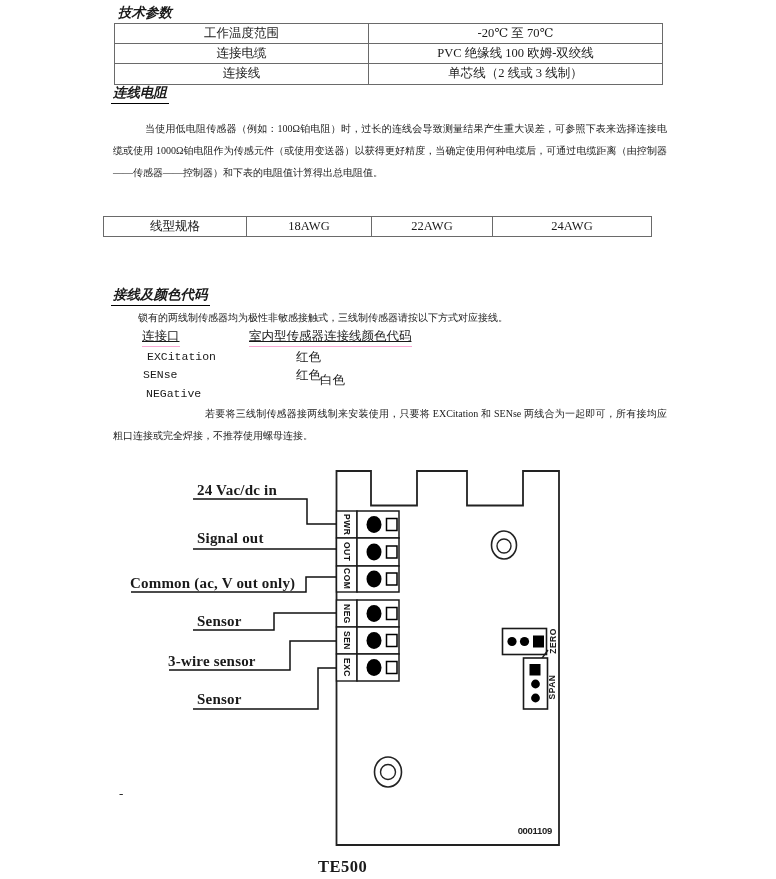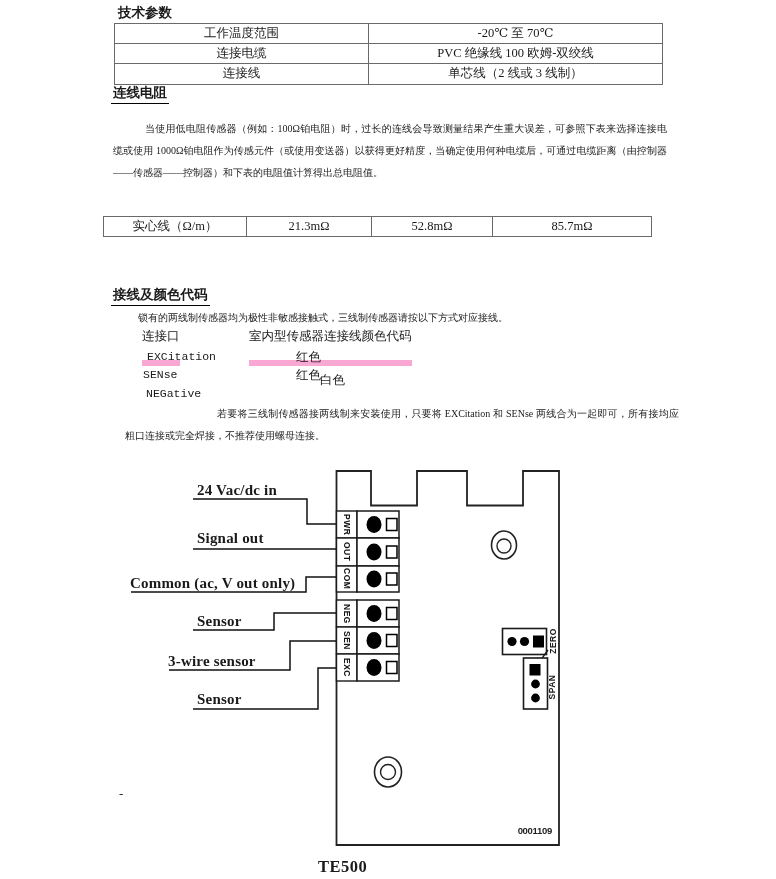--- a/index.html
+++ b/index.html
@@ -1,27 +1,27 @@
 <!DOCTYPE html>
 <html><head>
 <meta charset="utf-8">
 <style>
   html,body{margin:0;padding:0;background:#ffffff;}
   #page{position:relative;width:776px;height:879px;background:#ffffff;overflow:hidden;
         font-family:"Liberation Serif","DejaVu Serif",serif;color:#1a1a1a;}
   .abs{position:absolute;}
-  .heading{font-weight:bold;font-size:13.5px;border-bottom:1.6px solid #000;padding:0 2px 1px 2px;}
+  .heading{font-weight:bold;font-size:13.5px;border-bottom:1.6px solid #000;padding:0 2px 1px 2px;font-style:italic;}
   .para{font-size:10px;line-height:22px;text-align:justify;}
   table.doc{border-collapse:collapse;table-layout:fixed;font-size:12.5px;}
   table.doc td{border:1px solid #6a6a6a;text-align:center;vertical-align:middle;padding:0;
                height:19.2px;line-height:19.2px;overflow:hidden;white-space:nowrap;}
   table.doc{border:1.5px solid #555;}
   .cc-label{font-family:"Liberation Mono","DejaVu Sans Mono",monospace;font-size:11.5px;}
   .cc-value{font-size:12.5px;}
-  .underlined{border-bottom:6px solid #f9a8d4;padding-bottom:15px;}
+  .underlined{border-bottom:1px solid #f9a8d4;padding-bottom:1px;text-decoration:underline;}
   .diag-label{font-weight:bold;font-size:15px;font-family:"Liberation Serif","DejaVu Serif",serif;
               white-space:nowrap;letter-spacing:0.2px;}
   .term-label{writing-mode:vertical-rl;text-orientation:mixed;
               font-family:"Liberation Sans","DejaVu Sans",sans-serif;
               font-size:8.5px;font-weight:bold;letter-spacing:0.5px;
               display:flex;align-items:center;justify-content:center;color:#111;}
   .jumper-label{font-family:"Liberation Sans","DejaVu Sans",sans-serif;font-size:8.5px;font-weight:bold;
                 letter-spacing:0.5px;white-space:nowrap;transform:translate(-50%,-50%) rotate(-90deg);}
   .note{width:78px;font-size:12.5px;line-height:19.8px;}
   .note-line{text-align:justify;text-align-last:justify;white-space:nowrap;}
@@ -133,46 +133,46 @@
   <div class="abs para" style="left:113px;top:118px;width:554px;text-indent:32px;">当使用低电阻传感器（例如：100Ω铂电阻）时，过长的连线会导致测量结果产生重大误差，可参照下表来选择连接电缆或使用 1000Ω铂电阻作为传感元件（或使用变送器）以获得更好精度，当确定使用何种电缆后，可通过电缆距离（由控制器——传感器——控制器）和下表的电阻值计算得出总电阻值。</div>
 
   <table class="doc abs" style="left:103px;top:216px;width:549px;">
     <colgroup>
         <col style="width:143px">
         <col style="width:125px">
         <col style="width:121px">
         <col>
       </colgroup>
     <tbody>
-    <tr>
-      <td>实心线（Ω/m）</td>
-      <td>21.3mΩ</td>
-      <td>52.8mΩ</td>
-      <td>85.7mΩ</td>
+        <tr>
+      <td>线型规格</td>
+      <td>18AWG</td>
+      <td>22AWG</td>
+      <td>24AWG</td>
     </tr>
   </tbody>
     </table>
 
   <div class="abs heading" style="left:111px;top:286px;">接线及颜色代码</div>
 
   <div class="abs para" style="left:138px;top:307px;width:529px;">锁有的两线制传感器均为极性非敏感接触式，三线制传感器请按以下方式对应接线。</div>
 
   <div class="abs cc-value underlined" style="left:142px;top:328px;">连接口</div>
   <div class="abs cc-value underlined" style="left:249px;top:328px;">室内型传感器连接线颜色代码</div>
 
   <div class="abs cc-label" style="left:147px;top:350px;">EXCitation</div>
   <div class="abs cc-value" style="left:296px;top:349px;">红色</div>
 
   <div class="abs cc-label" style="left:143px;top:368px;">SENse</div>
   <div class="abs cc-value" style="left:296px;top:367px;">红色</div>
 
   <div class="abs cc-label" style="left:146px;top:387px;">NEGative</div>
   <div class="abs cc-value" style="left:296px;top:372px;padding-left:24px;">白色</div>
 
-  <div class="abs para" style="left:113px;top:403px;width:554px;text-indent:92px;margin-left:12px;">若要将三线制传感器接两线制来安装使用，只要将 EXCitation 和 SENse 两线合为一起即可，所有接均应粗口连接或完全焊接，不推荐使用螺母连接。</div>
+  <div class="abs para" style="left:113px;top:403px;width:554px;text-indent:92px;">若要将三线制传感器接两线制来安装使用，只要将 EXCitation 和 SENse 两线合为一起即可，所有接均应粗口连接或完全焊接，不推荐使用螺母连接。</div>
 
   <div class="abs diag-label" style="left:197px;top:482px;">24 Vac/dc in</div>
   <div class="abs diag-label" style="left:197px;top:530px;">Signal out</div>
   <div class="abs diag-label" style="left:130px;top:575px;">Common (ac, V out only)</div>
   <div class="abs diag-label" style="left:197px;top:613px;">Sensor</div>
   <div class="abs diag-label" style="left:168px;top:653px;">3-wire sensor</div>
   <div class="abs diag-label" style="left:197px;top:691px;">Sensor</div>
 
   <div class="abs term-label" style="left:336px;top:511px;width:21px;height:27px;">PWR</div>
   <div class="abs term-label" style="left:336px;top:538px;width:21px;height:28px;">OUT</div>

